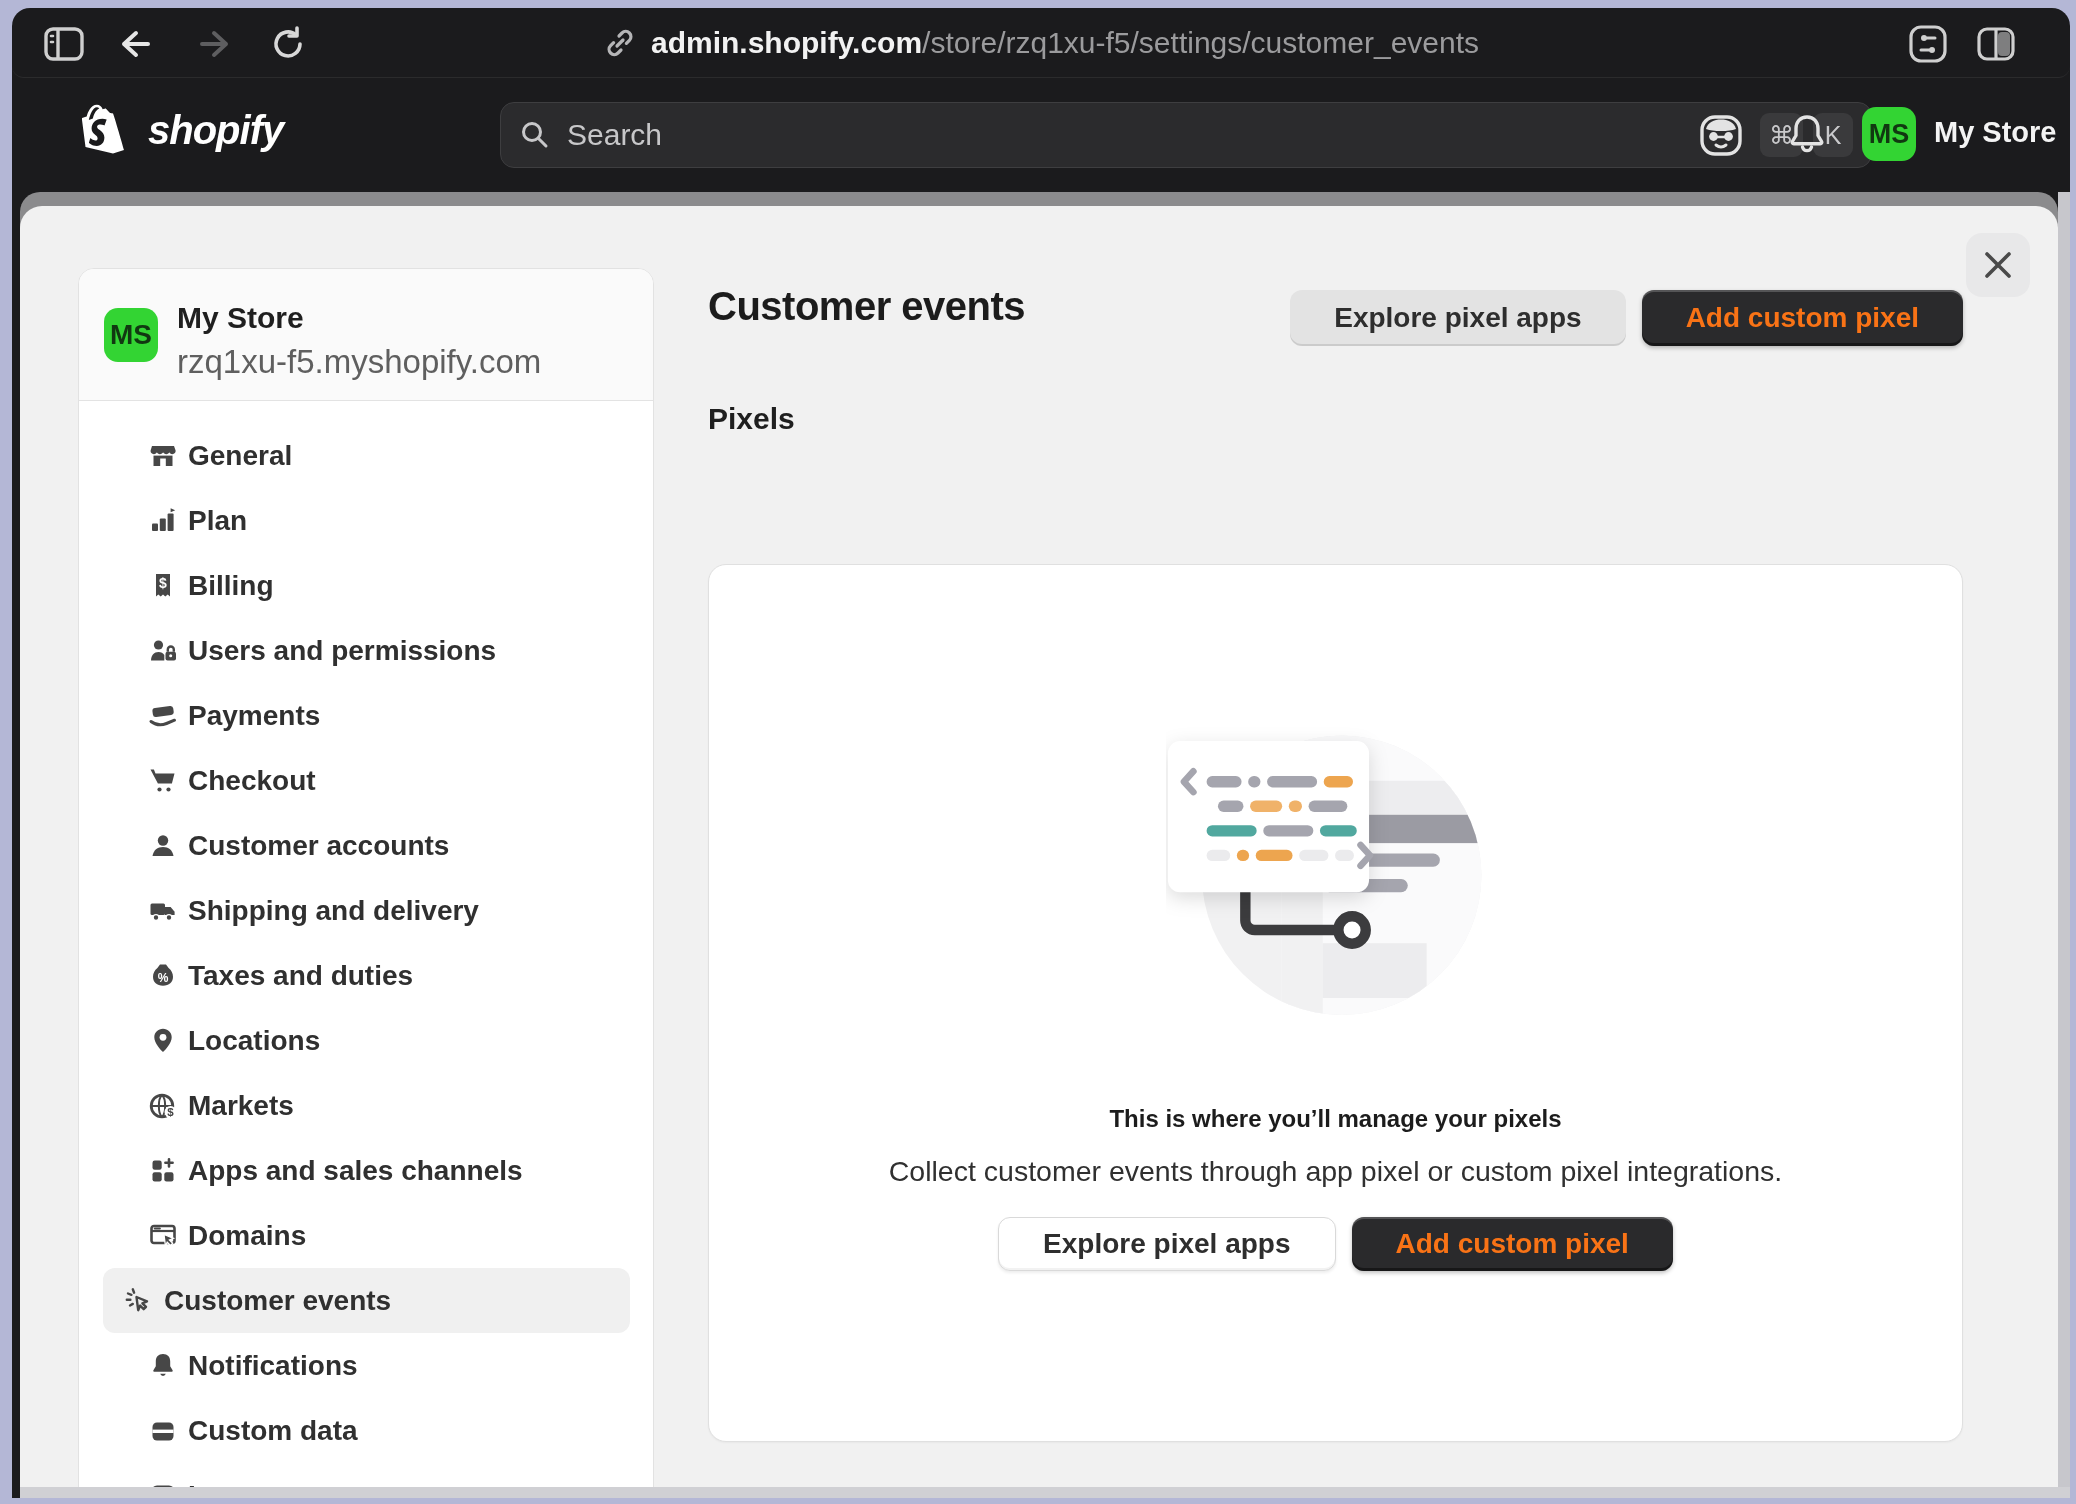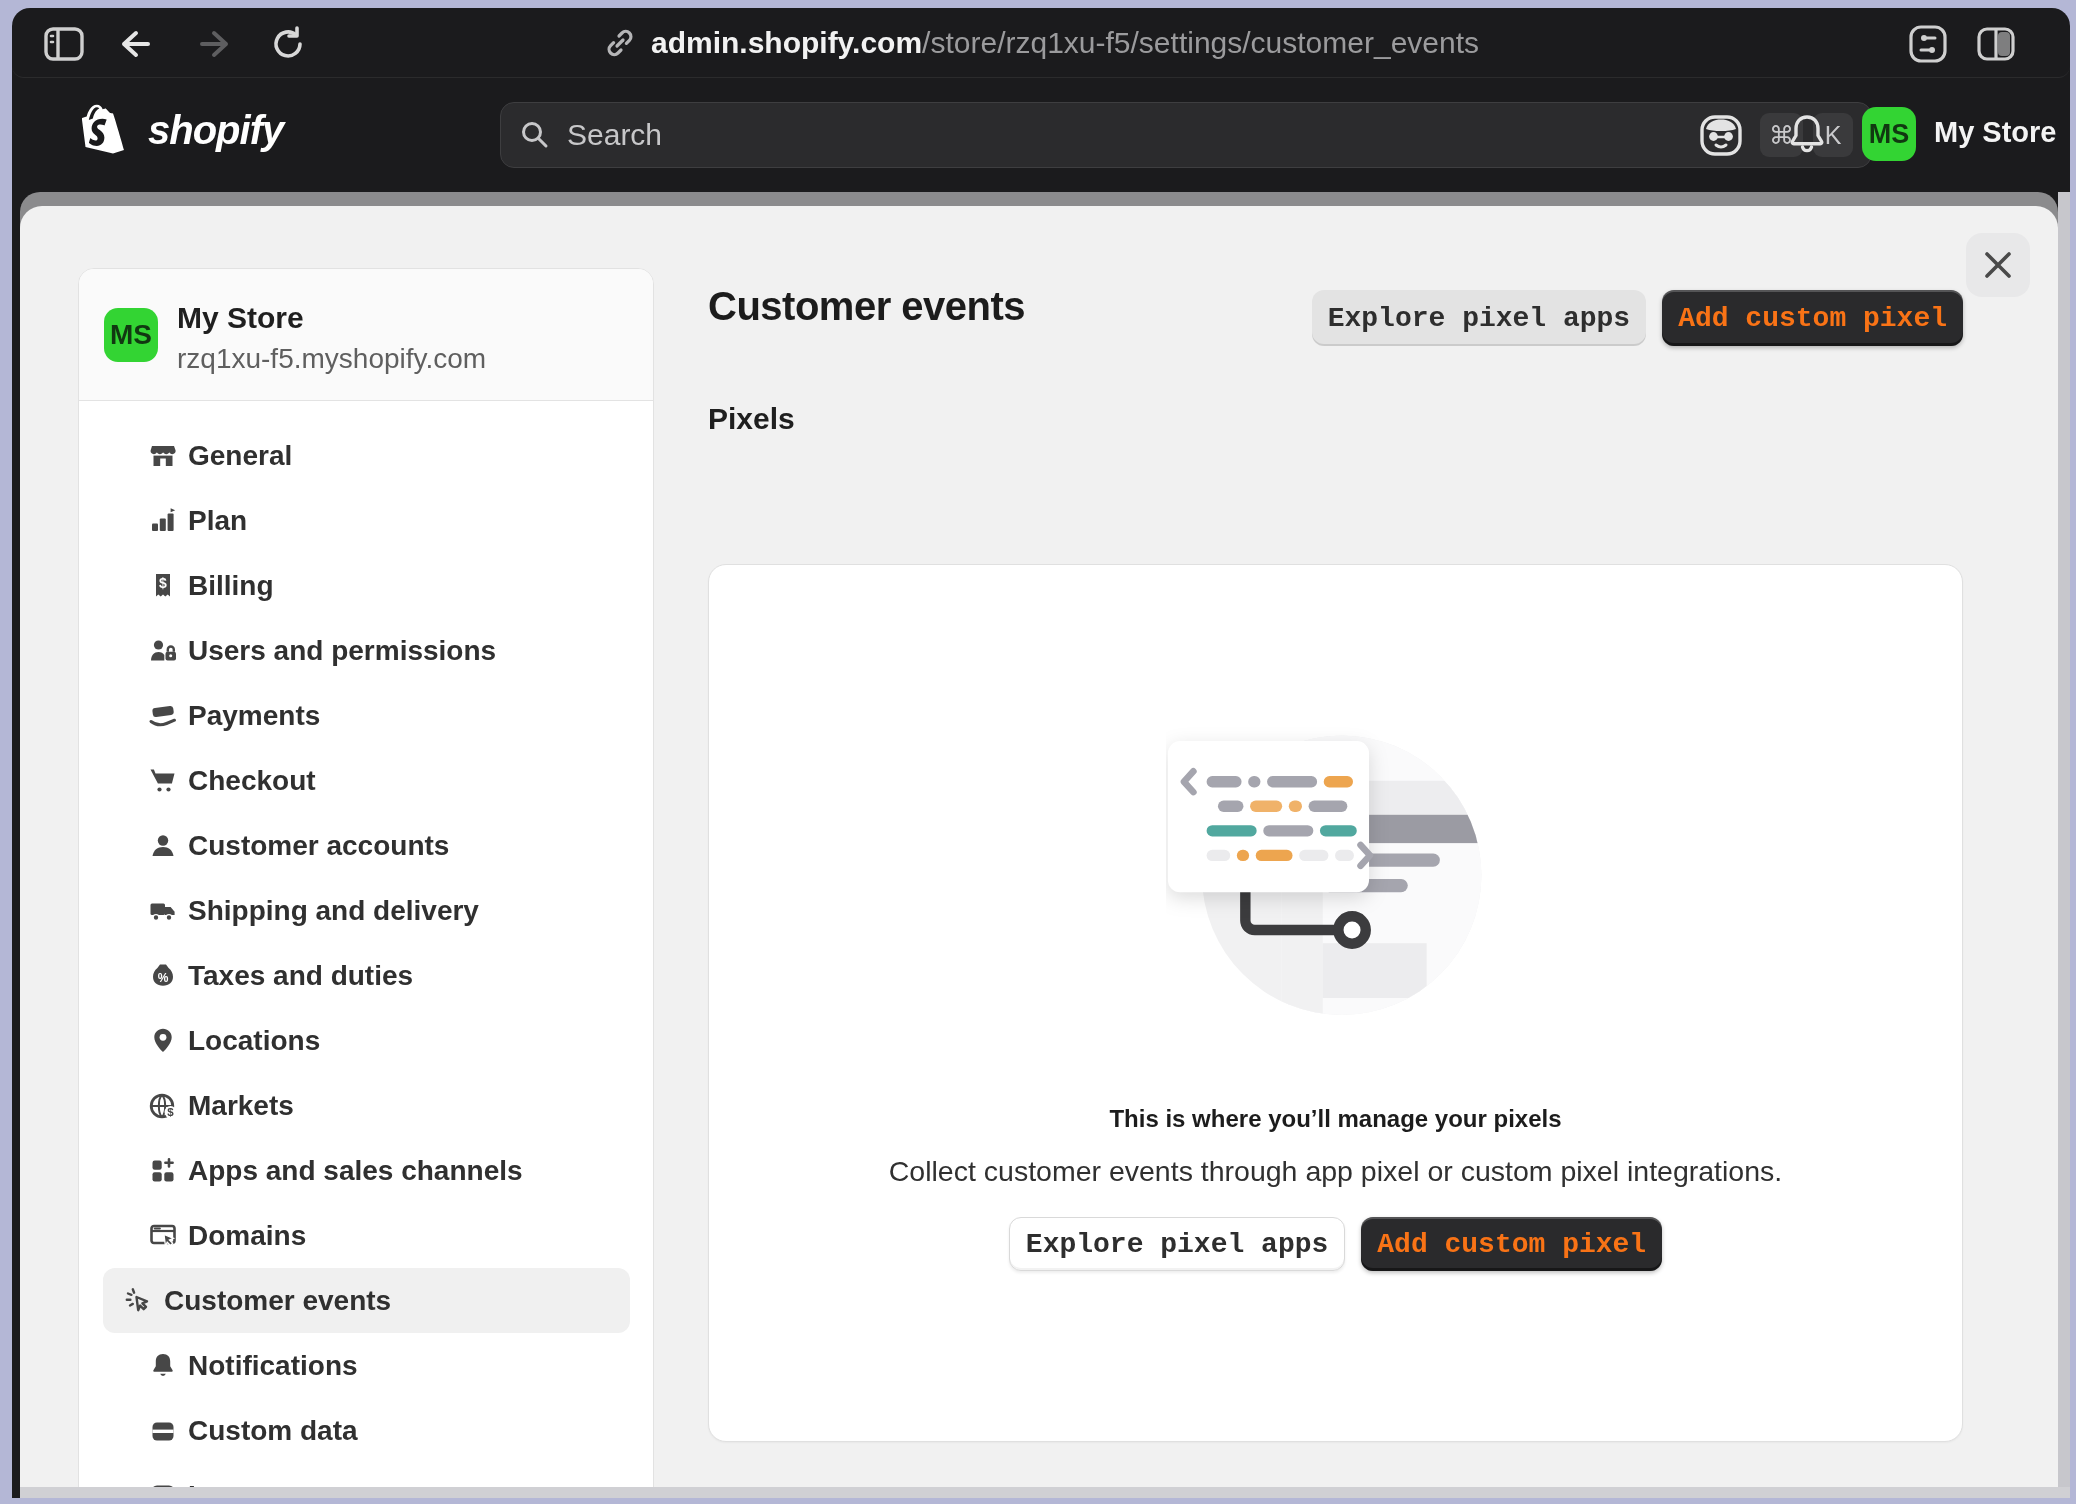--- a/index.html
+++ b/index.html
@@ -34,33 +34,33 @@
   .modal { position:absolute; left:8px; right:12px; top:198px; bottom:0; background:#f1f1f1; border-radius:22px 22px 0 0; overflow:hidden; }
   .bottomstrip { position:absolute; left:8px; right:0; bottom:0; height:11px; background:#d0d0d4; z-index:30; }
 
   .close-btn { position:absolute; top:27px; right:28px; width:64px; height:64px; border-radius:16px; background:#e8e8e9; display:flex; align-items:center; justify-content:center; z-index:5; }
 
   
   .sidebar { position:absolute; left:58px; top:62px; width:576px; bottom:-60px; background:#fff; border:1px solid #e2e2e2; border-radius:16px 16px 0 0; }
   .store-head { height:132px; background:#fafafa; border-bottom:1px solid #e3e3e3; border-radius:15px 15px 0 0; position:relative; }
   .store-avatar { position:absolute; left:25px; top:39px; width:54px; height:54px; border-radius:14px; background:#33d433; display:flex; align-items:center; justify-content:center; font-size:28px; font-weight:700; color:#113811; }
   .store-name { position:absolute; left:98px; top:32px; font-size:30px; font-weight:700; color:#1f1f1f; }
-  .store-domain { position:absolute; left:98px; top:74px; font-size:28px; color:#5f5f5f; }
+  .store-domain { position:absolute; left:98px; top:74px; font-size:33px; color:#5f5f5f; }
   .nav { padding-top:22px; }
   .nav-item { height:65px; display:flex; align-items:center; padding-left:45px; gap:10px; margin:0 23px 0 24px; border-radius:12px; }
   .nav-item.sel { background:#f0f0f0; padding-left:21px; }
   .nav-item svg { flex:0 0 30px; }
   .nav-label { font-size:28px; font-weight:600; color:#303030; }
 
   
   .main { position:absolute; left:688px; top:0; width:1255px; height:100%; }
   .mainhead { position:absolute; left:0; right:0; top:72px; height:70px; }
   .h1 { position:absolute; left:0; top:6px; font-size:40px; font-weight:700; color:#1c1c1c; letter-spacing:-.5px; }
   .head-actions { position:absolute; right:0; top:12px; display:flex; gap:16px; }
-  .btn { height:56px; border-radius:12px; font-size:28px; font-weight:600; display:flex; align-items:center; justify-content:center; padding:0 16px; white-space:nowrap;font-family:Liberation Mono, monospace; }
+  .btn { height:56px; border-radius:12px; font-size:28px; font-weight:600; display:flex; align-items:center; justify-content:center; padding:0 44px; white-space:nowrap; }
   .btn-sec-gray { background:#e3e3e3; color:#2e2e2e; box-shadow: inset 0 -2px 0 rgba(0,0,0,.10); }
   .btn-sec-white { background:#fff; color:#2e2e2e; border:1px solid #d9d9d9; box-shadow:0 2px 3px rgba(0,0,0,.07), inset 0 -2px 0 rgba(0,0,0,.05); }
   .btn-dark { background:#2a2a2c; color:#f97316; box-shadow: inset 0 2px 0 rgba(255,255,255,.20), inset 0 -3px 0 rgba(0,0,0,.45), 0 2px 4px rgba(0,0,0,.25); }
 
   .sec-title { position:absolute; left:0; top:196px; font-size:30px; font-weight:700; color:#1f1f1f; }
   .desc { position:absolute; left:0; top:242px; width:100%; font-size:28.5px; line-height:44px; color:#424242; }
   .desc a { color:#424242; text-decoration:underline; text-underline-offset:4px; }
 
   .card { position:absolute; left:0; top:358px; width:1255px; height:878px; background:#fff; border:1px solid #e0e0e0; border-radius:18px; box-shadow:0 1px 2px rgba(0,0,0,.04); }
   .illus { position:absolute; left:50%; transform:translateX(-50%); top:158px; }

